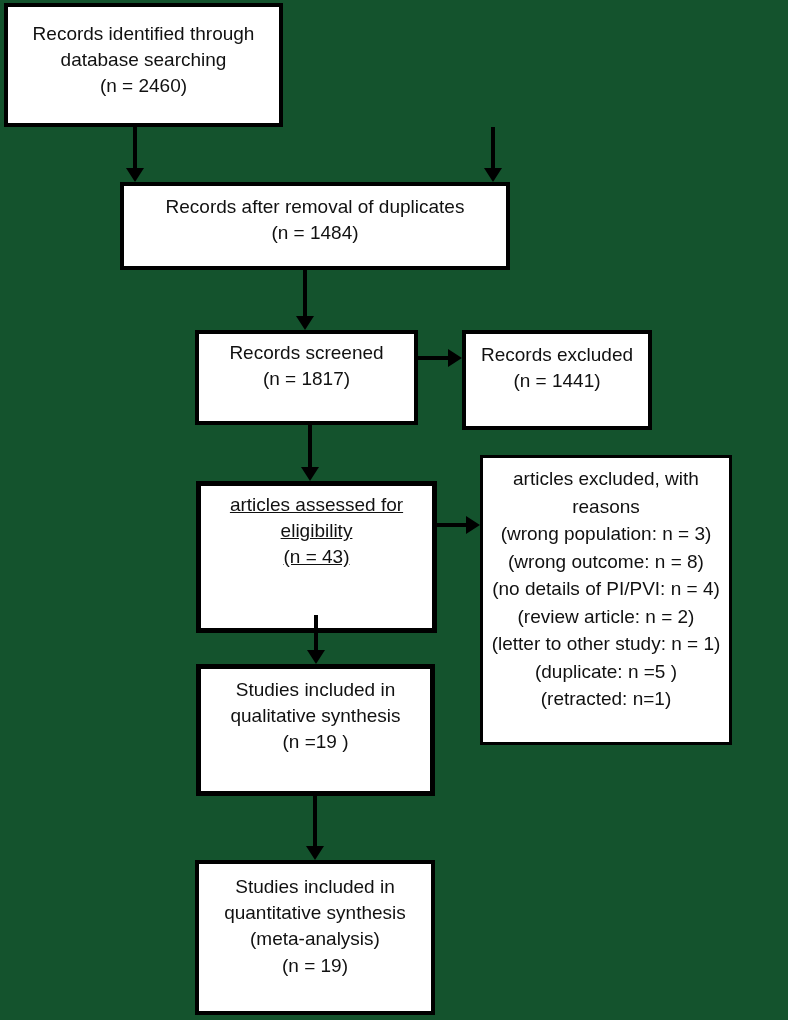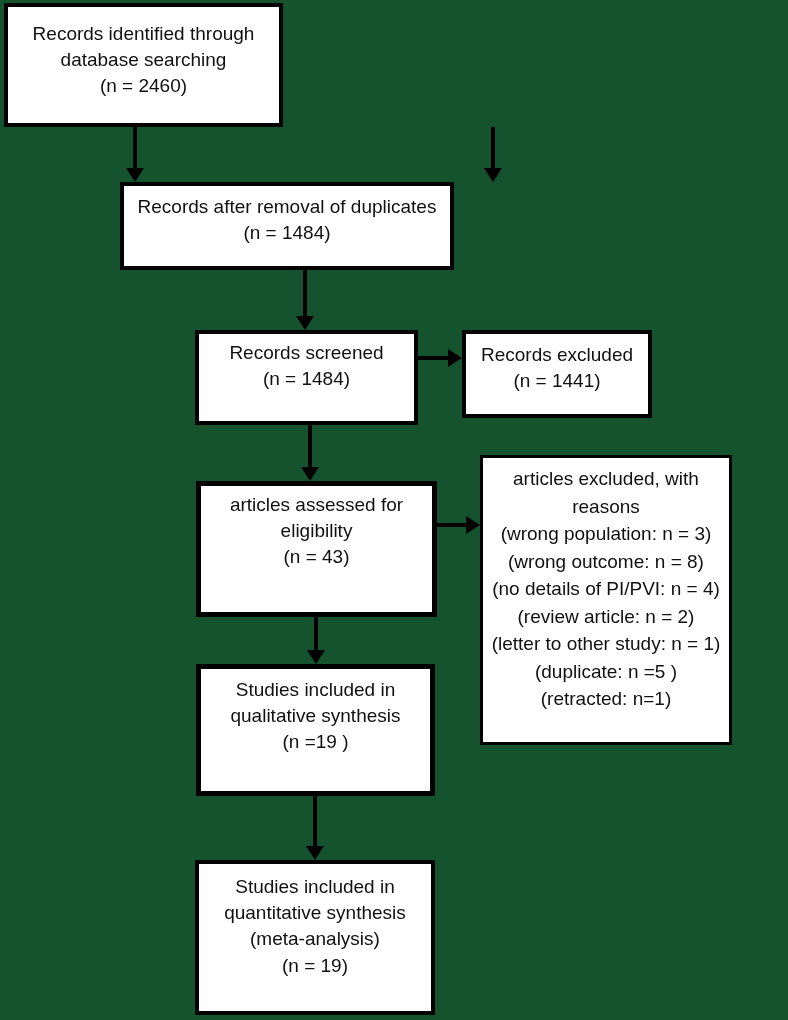--- a/index.html
+++ b/index.html
@@ -29,24 +29,24 @@
     font-size: 19px;
     line-height: 1.38;
     white-space: pre-line;
   }
   .thick { border-width: 5px; }
   .thin  { border-width: 3px; }
 
   
   #box-records-identified   { left: 4px;   top: 3px;   width: 279px; height: 124px; padding-top: 14px; }
   #box-additional-records   { left: 355px; top: 3px;   width: 281px; height: 124px; padding-top: 9px; }
-  #box-after-duplicates     { left: 120px; top: 182px; width: 334px; height: 88px;  padding-top: 8px; }
+  #box-after-duplicates     { left: 120px; top: 182px; width: 390px; height: 88px;  padding-top: 8px; }
   #box-records-screened     { left: 195px; top: 330px; width: 223px; height: 95px;  padding-top: 6px; }
-  #box-records-excluded     { left: 462px; top: 330px; width: 190px; height: 88px;  padding-top: 8px; }
-  #box-assessed-eligibility { left: 196px; top: 481px; width: 241px; height: 136px; padding-top: 6px; }
+  #box-records-excluded     { left: 462px; top: 330px; width: 190px; height: 100px;  padding-top: 8px; }
+  #box-assessed-eligibility { left: 196px; top: 481px; width: 241px; height: 152px; padding-top: 6px; text-decoration: underline; }
   #box-excluded-reasons     { left: 480px; top: 455px; width: 252px; height: 290px; padding-top: 7px; line-height: 1.45; }
   #box-qualitative          { left: 196px; top: 664px; width: 239px; height: 132px; padding-top: 8px; }
   #box-quantitative         { left: 195px; top: 860px; width: 240px; height: 155px; padding-top: 10px; }
 
   
   .v-arrow {
     position: absolute;
     width: 4px;
     background: #000000;
   }
@@ -94,21 +94,21 @@
 
   <div class="box" id="box-records-identified">Records identified through
 database searching
 (n = 2460)</div>
 
 
   <div class="box" id="box-after-duplicates">Records after removal of duplicates
 (n = 1484)</div>
 
   <div class="box" id="box-records-screened">Records screened
-(n = 1484)</div>
+(n = 1817)</div>
 
   <div class="box" id="box-records-excluded">Records excluded
 (n = 1441)</div>
 
   <div class="box thick" id="box-assessed-eligibility">articles assessed for
 eligibility
 (n = 43)</div>
 
   <div class="box thin" id="box-excluded-reasons">articles excluded, with
 reasons

